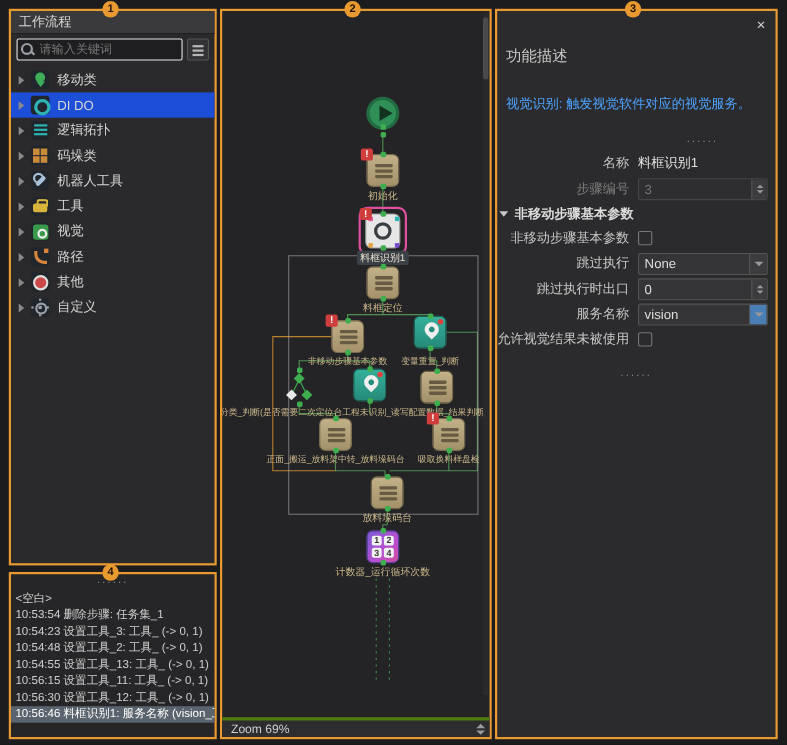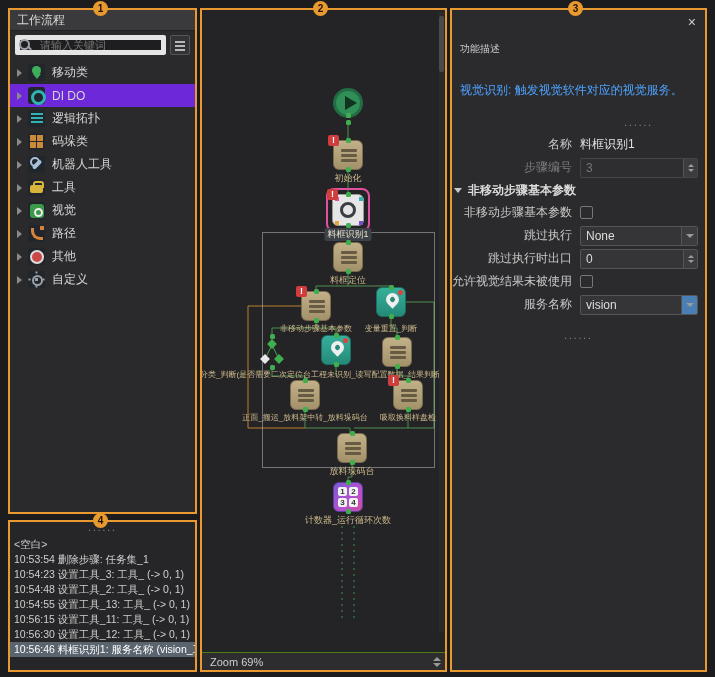--- a/index.html
+++ b/index.html
@@ -11,35 +11,35 @@
   .abadge { position:absolute; width:15px; height:15px; border-radius:50%; background:#E8992F;
             color:#201300; font-size:10px; font-weight:bold; display:flex; align-items:center;
             justify-content:center; z-index:30; }
 
   
   #panel1 { left:8px; top:8px; width:189px; height:506px; background:#2a2a2c; }
   .p1-header { height:21px; background:#3a3a3c; border-bottom:1px solid #202022;
                color:#d8d8d8; font-size:12px; line-height:21px; padding-left:7px; }
   .search-row { display:flex; align-items:center; gap:4px; padding:4px 5px; }
   .search-box { position:relative; flex:1; }
-  .search-box input { width:100%; height:20px; background:#1e1e20; border:5px solid #e5e5e5;
+  .search-box input { width:100%; height:20px; background:#1e1e20; border:1px solid #e5e5e5;
                       color:#ddd; font-size:11px; padding:0 4px 0 20px; border-radius:2px;
                       font-family:"Liberation Sans","DejaVu Sans",sans-serif; }
   .mag { position:absolute; left:4px; top:4px; width:12px; height:12px; }
   .mag::before { content:""; position:absolute; left:0; top:0; width:7px; height:7px;
                  border:2px solid #9aa0a6; border-radius:50%; }
   .mag::after { content:""; position:absolute; left:8px; top:8px; width:5px; height:2px;
                 background:#9aa0a6; transform:rotate(45deg); }
   .list-btn { width:20px; height:20px; background:#333335; border:1px solid #555; border-radius:2px;
               position:relative; }
   .list-btn::before { content:""; position:absolute; left:4px; top:5px; width:10px; height:2px;
                       background:#b8b8b8; box-shadow:0 4px 0 #b8b8b8, 0 8px 0 #b8b8b8; }
   .tree { padding-top:2px; }
   .trow { display:flex; align-items:center; height:23px; padding-left:7px; cursor:default; }
-  .trow.sel { background:#6d28d9; }
+  .trow.sel { background:#1d4ed8; }
   .tw { width:0; height:0; border-top:4px solid transparent; border-bottom:4px solid transparent;
         border-left:5px solid #8a8a8a; margin-right:6px; flex:0 0 auto; }
   .tile { position:relative; width:17px; height:17px; background:#20262b; border-radius:3px;
           margin-right:7px; flex:0 0 auto; }
   .tlbl { font-size:12px; color:#d6d6d6; white-space:nowrap; }
 
   .i-pin::before { content:""; position:absolute; left:4px; top:2px; width:9px; height:9px;
                    background:#3fae5a; border-radius:50%; }
   .i-pin::after { content:""; position:absolute; left:4.5px; top:10px; width:0; height:0;
                   border:4px solid transparent; border-top:5px solid #3fae5a; }
@@ -130,35 +130,35 @@
   .pdot { position:absolute; left:144px; top:110px; width:5px; height:5px; background:#3FAE4E;
           border-radius:1.5px; }
   .nlabel { position:absolute; transform:translateX(-50%); font-size:9px; color:#cdb98b;
             white-space:nowrap; }
   .nlabel.small { font-size:8px; }
   .nlabel.sel { background:#3c4148; color:#ece4cf; padding:0 3px; border-radius:2px; }
   .vsb { position:absolute; right:1px; top:2px; width:5px; height:620px; background:#2a2a2d; }
   .vsb-thumb { position:absolute; top:4px; width:5px; height:56px; background:#4a4a4e;
                border-radius:2px; }
   .statusbar { position:absolute; left:0; right:0; bottom:0; height:18px; background:#2d2d30;
-               border-top:1px solid #4d7c0f; display:flex; align-items:center; }
+               border-top:3px solid #4d7c0f; display:flex; align-items:center; }
   .zoom { font-size:11px; color:#cfcfcf; padding-left:8px; flex:1; }
   .spinbtns { width:14px; display:flex; flex-direction:column; align-items:center; gap:2px;
               padding-right:3px; }
   .tri-u { width:0; height:0; border-left:4px solid transparent; border-right:4px solid transparent;
            border-bottom:4px solid #9a9a9a; }
   .tri-d { width:0; height:0; border-left:4px solid transparent; border-right:4px solid transparent;
            border-top:4px solid #9a9a9a; }
 
   
   #panel3 { left:450px; top:8px; width:257px; height:664px; background:#2b2b2d; }
   .close { position:absolute; top:5px; right:9px; color:#cfcfcf; font-size:14px; line-height:14px;
            cursor:default; }
   .p3-body { padding-top:32px; }
-  .desc-title { font-size:10px; color:#c8c8c8; padding-left:8px; }
+  .desc-title { font-size:14px; color:#c8c8c8; padding-left:8px; }
   .desc-text { font-size:12px; color:#4DA3FF; padding-left:8px; margin-top:26px; white-space:nowrap; }
   .dots-r { text-align:right; padding-right:52px; margin-top:18px; }
   .form { margin-top:4px; }
   .frow { display:flex; align-items:center; height:23px; }
   .flabel { width:128px; text-align:right; padding-right:8px; color:#c8c8c8; font-size:12px;
             white-space:nowrap; }
   .flabel.dis { color:#7d7d7d; }
   .fctrl { width:118px; display:flex; align-items:center; }
   .fval { font-size:12px; color:#e0e0e0; }
   .fsection { display:flex; align-items:center; height:22px; padding-left:2px; gap:6px;font-family:Liberation Serif, serif; }
@@ -431,35 +431,35 @@
             <span class="spin">
               <span class="val">0</span>
               <span class="arrows">
                 <span class="tri-u"></span>
                   <span class="tri-d"></span>
               </span>
             </span>
           </span>
         </div>
         <div class="frow">
-          <span class="flabel">允许视觉结果未被使用</span>
-          <span class="fctrl">
-              <span class="cb"></span>
-            </span>
-        </div>
-        <div class="frow">
           <span class="flabel">服务名称</span>
           <span class="fctrl">
             <span class="dd">
               <span class="val">vision</span>
               <span class="arrow accent">
                   <span class="tri-d"></span>
                 </span>
             </span>
           </span>
         </div>
+        <div class="frow">
+          <span class="flabel">允许视觉结果未被使用</span>
+          <span class="fctrl">
+              <span class="cb"></span>
+            </span>
+        </div>
       </div>
 
       <div class="dots dots-c">......</div>
     </div>
   </div>
 
 </div>
 
 </body></html>

